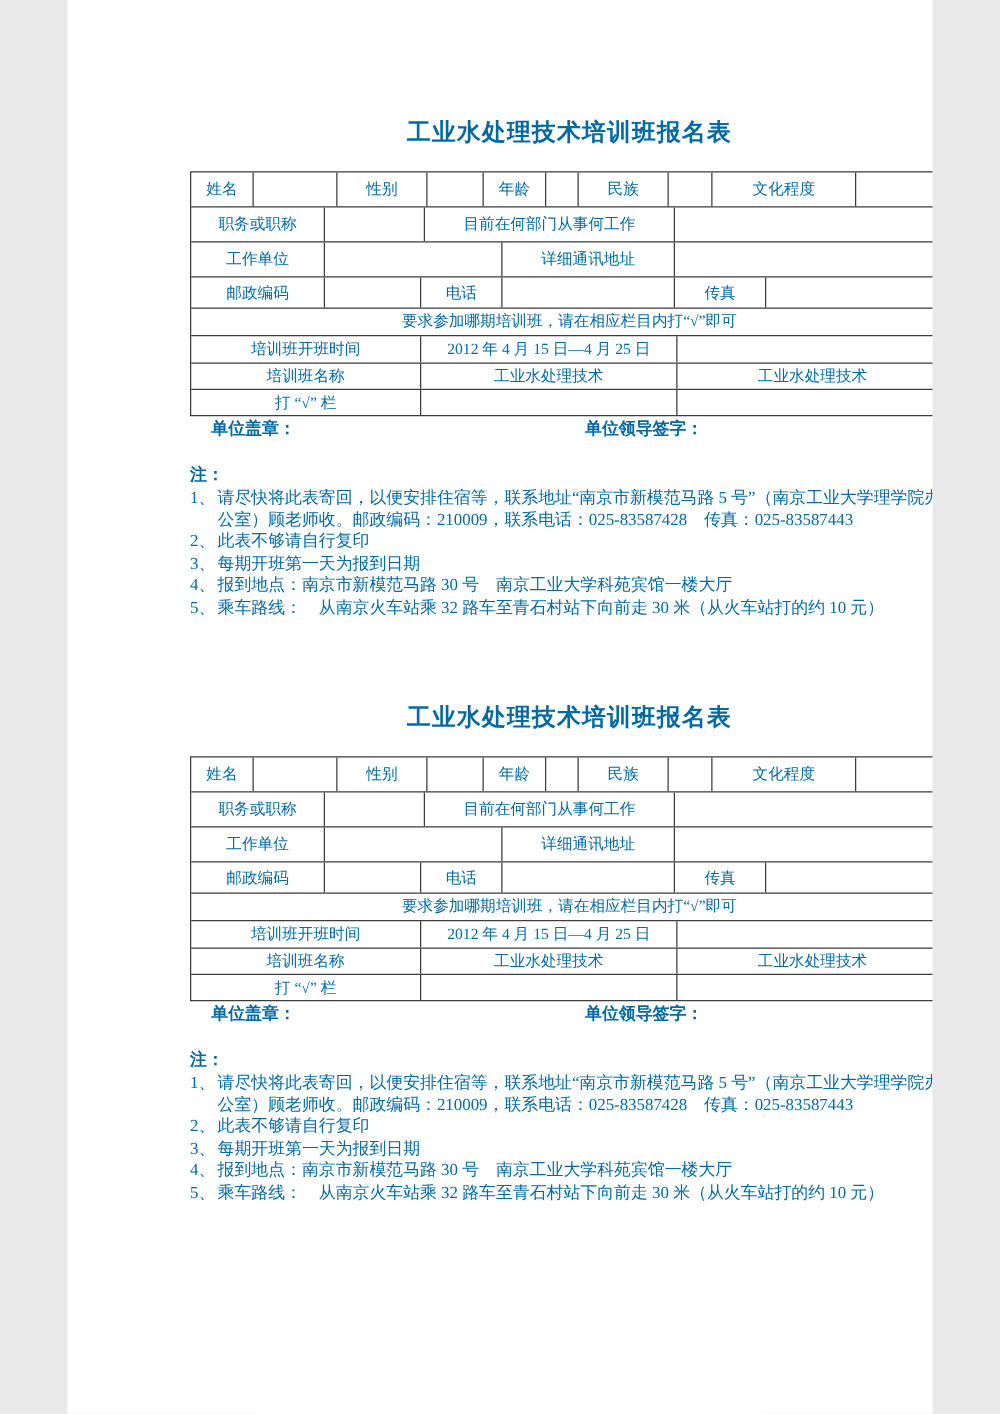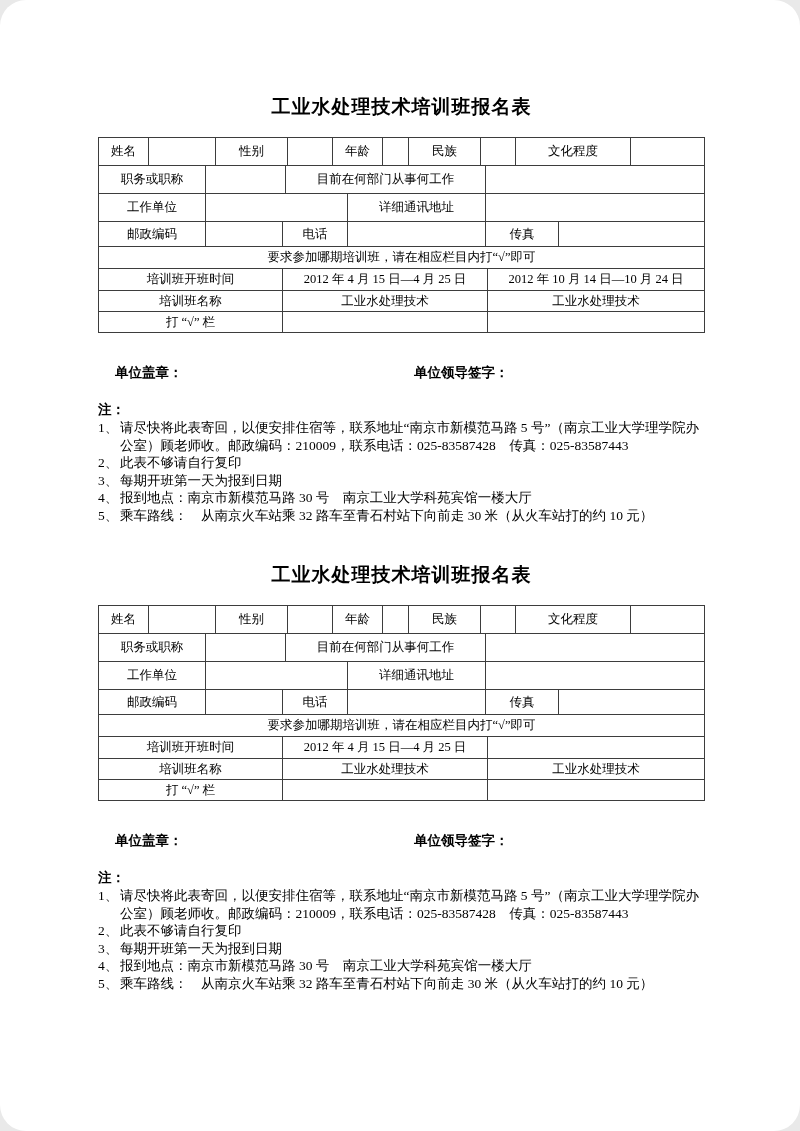--- a/index.html
+++ b/index.html
@@ -1,21 +1,20 @@
 <!DOCTYPE html>
 <html><head>
 <meta charset="utf-8">
 <style>
   html,body { margin:0; padding:0; background:#e9e9e9; }
   .page {
-    position:relative; width:800px; height:1131px; margin:0 auto;
+    position:relative; width:692px; height:1131px; margin:0 auto;
     background:#ffffff; overflow:hidden;
     font-family:"Liberation Serif","DejaVu Serif",serif;
-    color:#000000;
-    border-radius:26px;
+    color:#0369a1;
   }
   .form { position:absolute; left:98px; width:607px; }
   .form-1 { top:95px; }
   .form-2 { top:563px; }
 
   .form-title {
     text-align:center; font-weight:bold; font-size:19px;
     height:23px; line-height:23px; margin-bottom:19px; letter-spacing:1px;
   }
 
@@ -37,21 +36,21 @@
   .w-r1e{width:50px} .w-r1f{width:26px} .w-r1g{width:72px} .w-r1h{width:35px}
   .w-r1i{width:115px}
   
   .w-lab{width:107px}
   .w-r2b{width:80px}  .w-r2c{width:200px}
   .w-r3b{width:142px} .w-r3c{width:138px}
   .w-r4b{width:77px}  .w-r4c{width:65px} .w-r4d{width:138px} .w-r4e{width:73px}
   
   .w-s1{width:184px} .w-s2{width:205px}
 
-  .sig-row { position:relative; height:18px; margin-top:31px; font-size:13.5px; font-weight:bold; }
+  .sig-row { position:relative; height:18px; margin-top:1px; font-size:13.5px; font-weight:bold; }
   .sig-seal { position:absolute; left:17px; top:0; }
   .sig-leader { position:absolute; left:316px; top:0; }
 
   .notes { margin-top:19px; }
   .notes-title { font-size:13.5px; font-weight:bold; line-height:17px; margin-bottom:1px; }
   .note { position:relative; padding-left:22px; font-size:13.5px; line-height:17.5px; }
   .note .num { position:absolute; left:0; top:0; }
   .note b { font-weight:normal; }
 </style>
 </head>
@@ -94,21 +93,20 @@
         <div class="tc w-r4d"></div>
         <div class="tc w-r4e">传真</div>
         <div class="tc last"></div>
       </div>
       <div class="trow h21">
         <div class="tc last">要求参加哪期培训班，请在相应栏目内打“√”即可</div>
       </div>
       <div class="trow h21">
         <div class="tc w-s1">培训班开班时间</div>
         <div class="tc w-s2">2012 年 4 月 15 日—4 月 25 日</div>
-        <div class="tc last">2012 年 10 月 14 日—10 月 24 日</div>
       </div>
       <div class="trow h20">
         <div class="tc w-s1">培训班名称</div>
         <div class="tc w-s2">工业水处理技术</div>
         <div class="tc last">工业水处理技术</div>
       </div>
       <div class="trow h20">
         <div class="tc w-s1">打 “√” 栏</div>
         <div class="tc w-s2"></div>
         <div class="tc last"></div>

